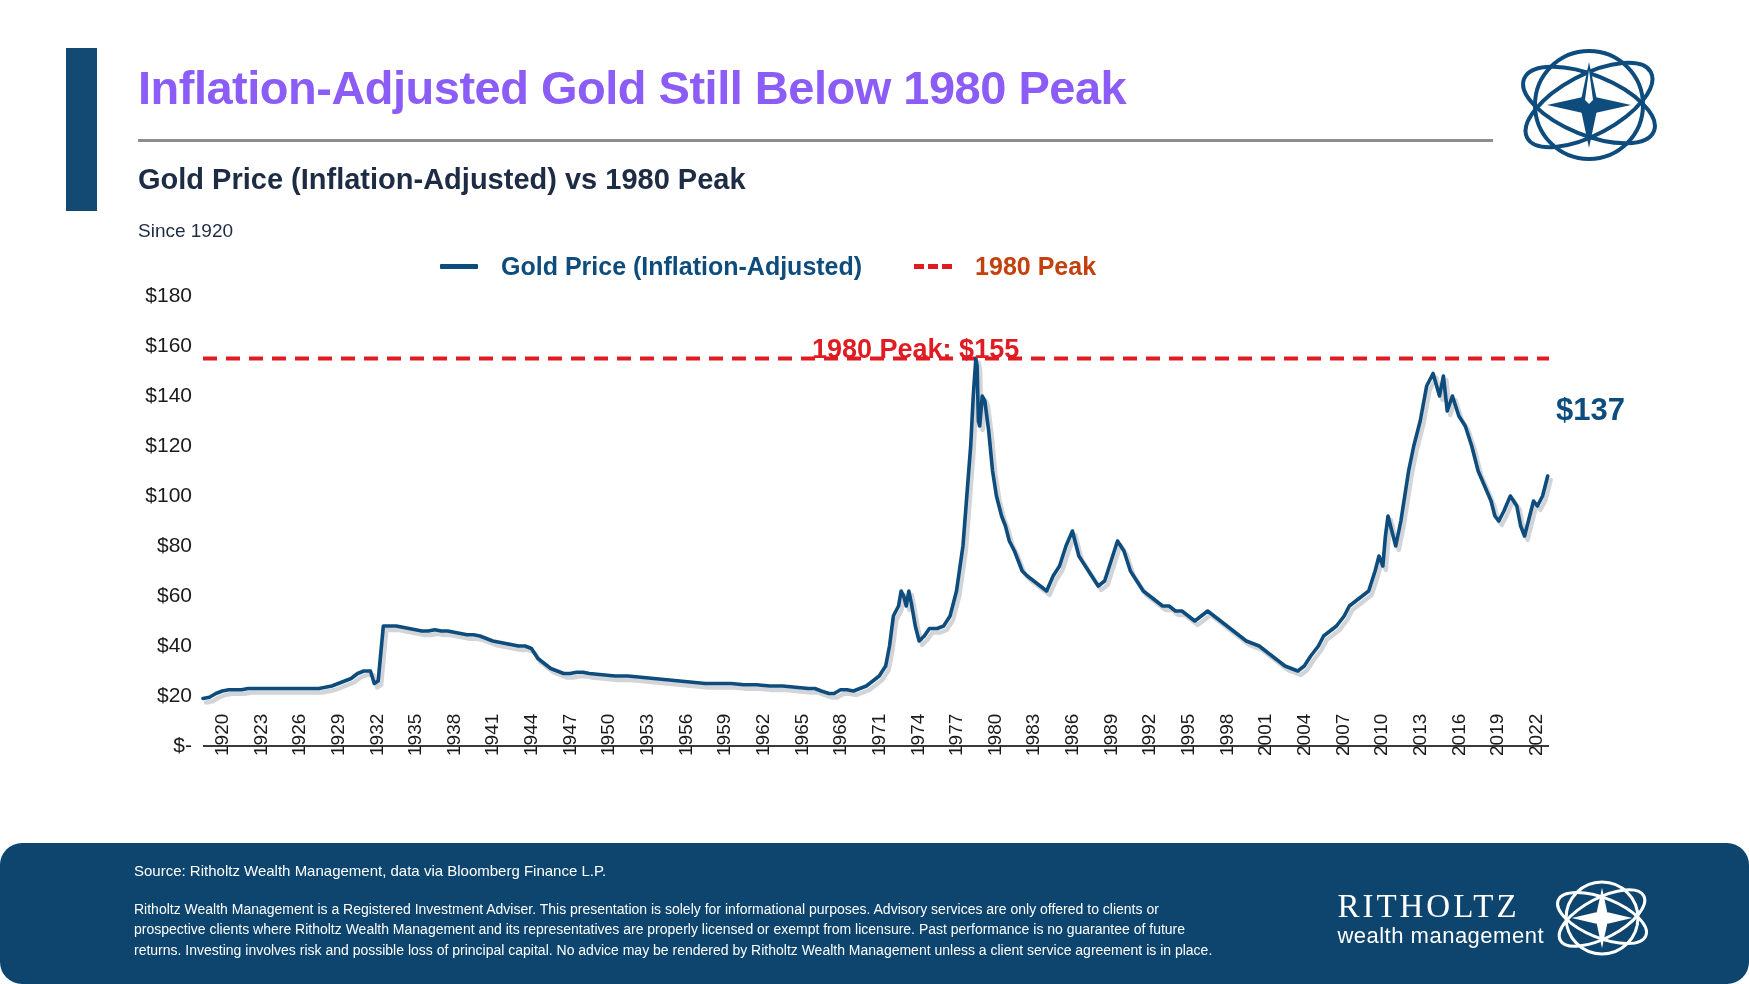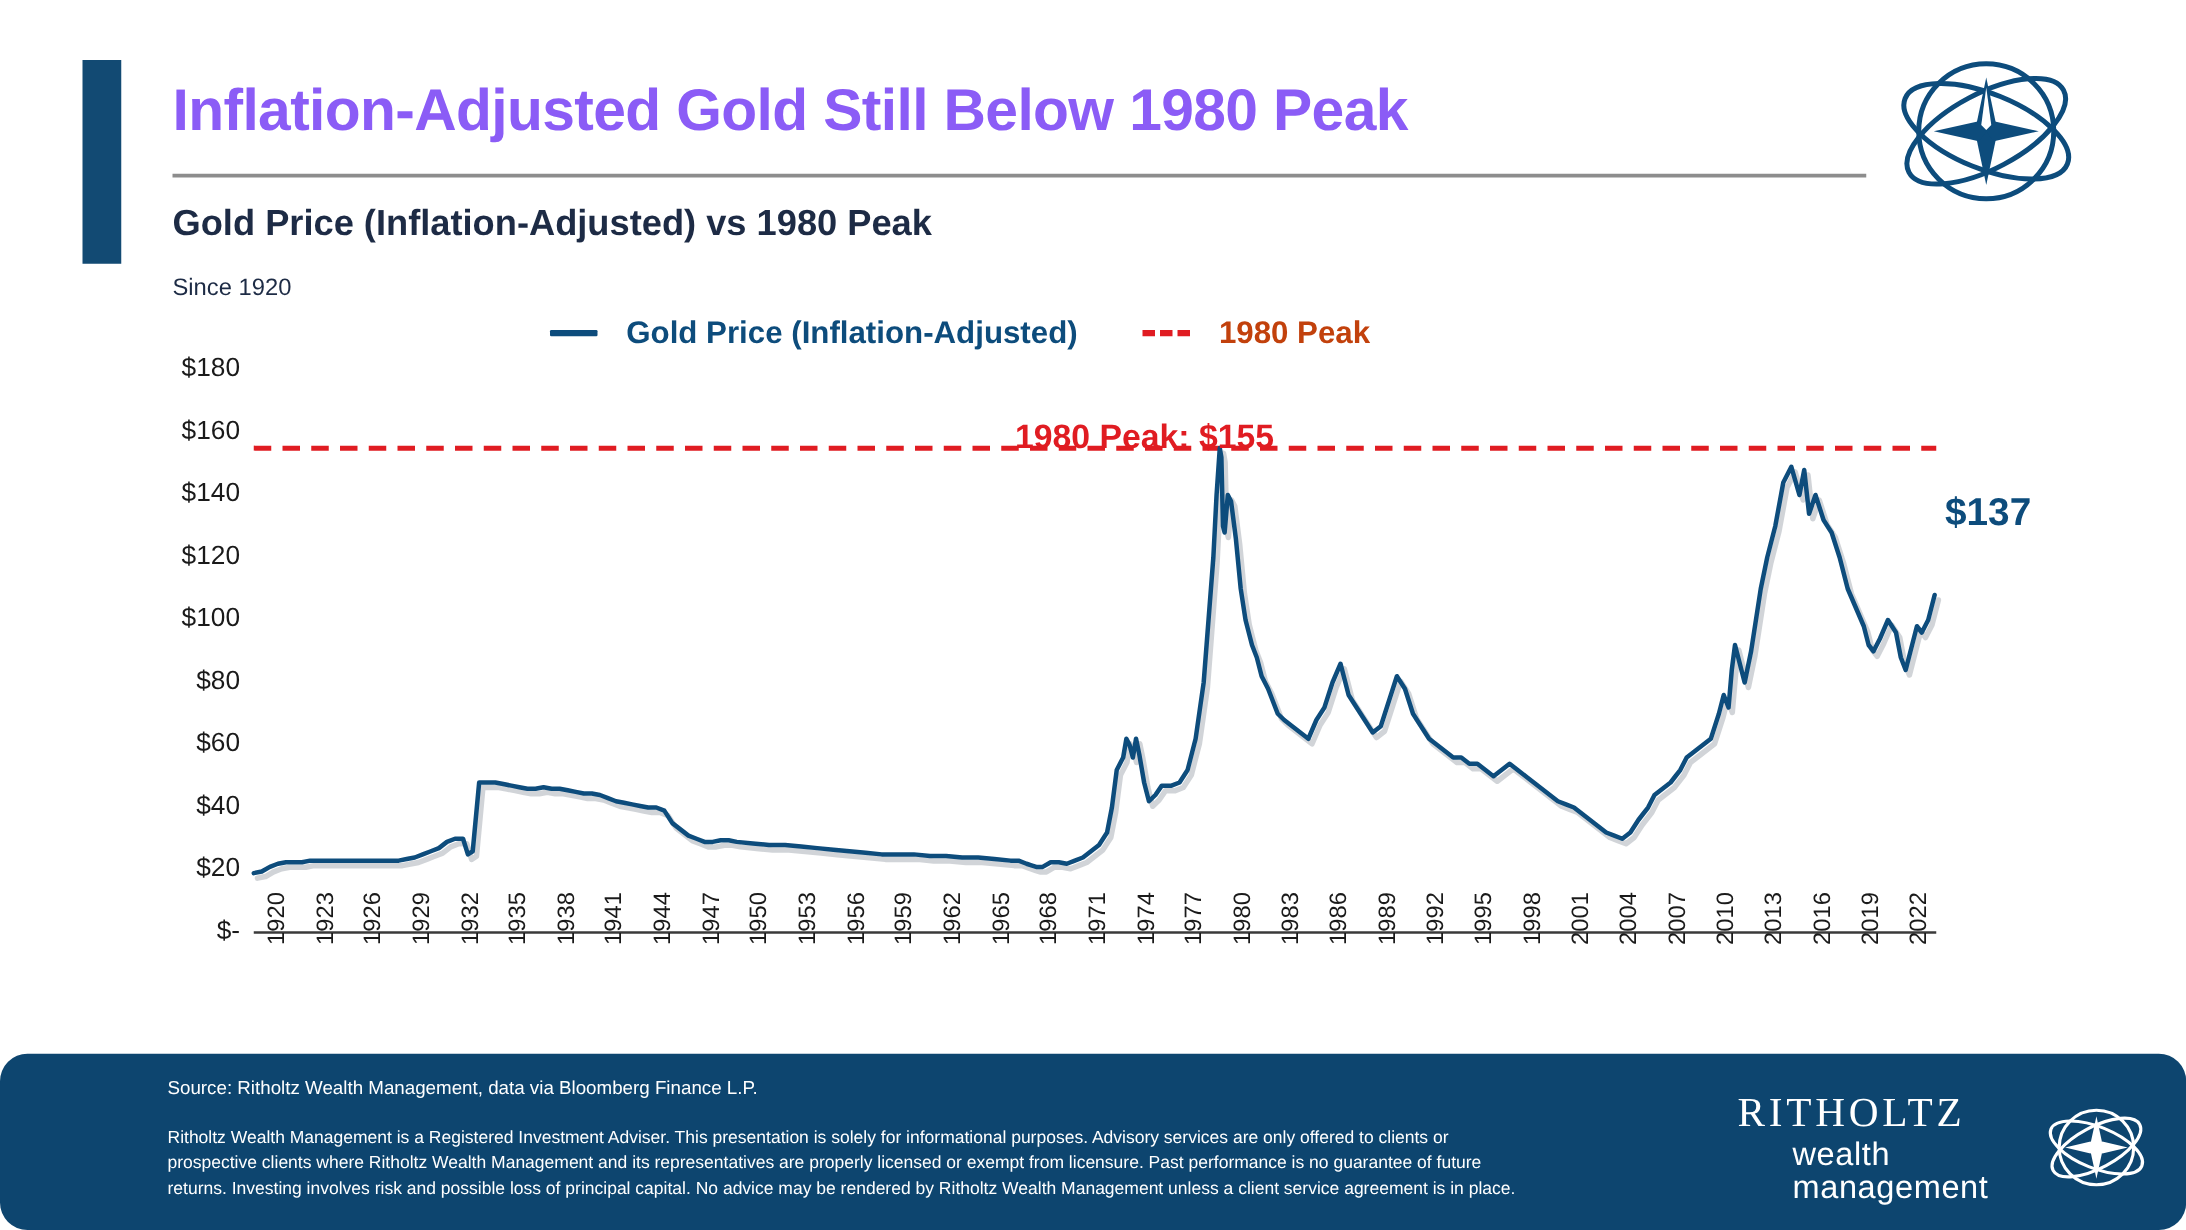--- a/index.html
+++ b/index.html
@@ -95,32 +95,32 @@
   .footer-source {
     position: absolute; left: 134px; top: 19px;
     font-size: 15px; color: #ffffff;
   }
   .footer-disclaimer {
     position: absolute; left: 134px; top: 56px;
     width: 1085px;
     font-size: 14px; line-height: 1.45; color: #ffffff;
   }
   .footer-logo {
-    position: absolute; left: 1390px; top: 36px;
+    position: absolute; left: 1324px; top: 36px;
     width: 330px; height: 78px;
     display: flex; align-items: center; justify-content: flex-end;
   }
   .footer-logo-text { color:#fff; line-height: 1; }
   .footer-logo-text .l1 {
     font-size: 33px; letter-spacing: 3px;
     font-family: "Liberation Serif", serif; font-weight: 400;
   }
   .footer-logo-text .l2 {
-    font-size: 26px; letter-spacing: 0.5px; margin-top: 2px;
-    font-family: "Liberation Sans", sans-serif; font-weight: 400; margin-left: 44px;
+    font-size: 22px; letter-spacing: 0.5px; margin-top: 2px;
+    font-family: "Liberation Sans", sans-serif; font-weight: 400;
   }
 </style>
 </head>
 <body>
 
 <div class="page">
 
   <div class="accent-bar"></div>
   <div class="title">Inflation-Adjusted Gold Still Below 1980 Peak</div>
   <div class="title-rule"></div>

